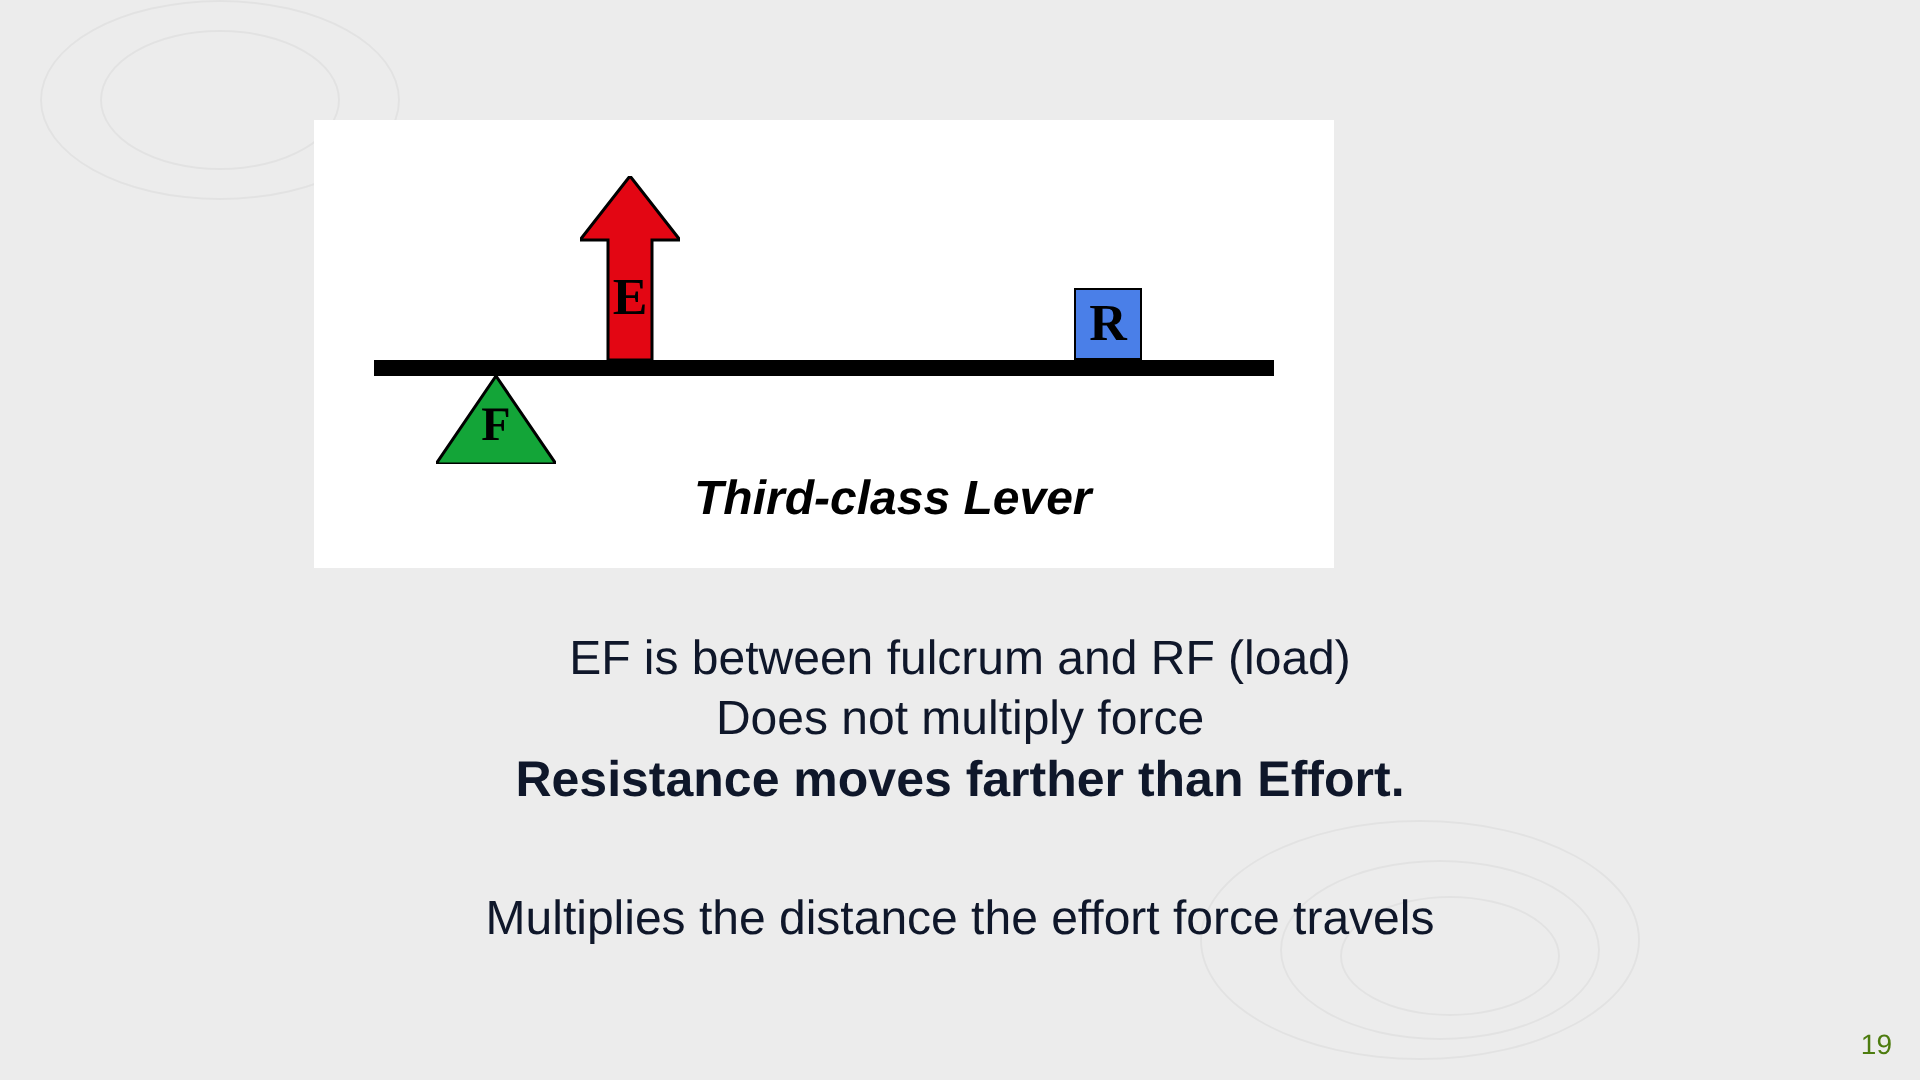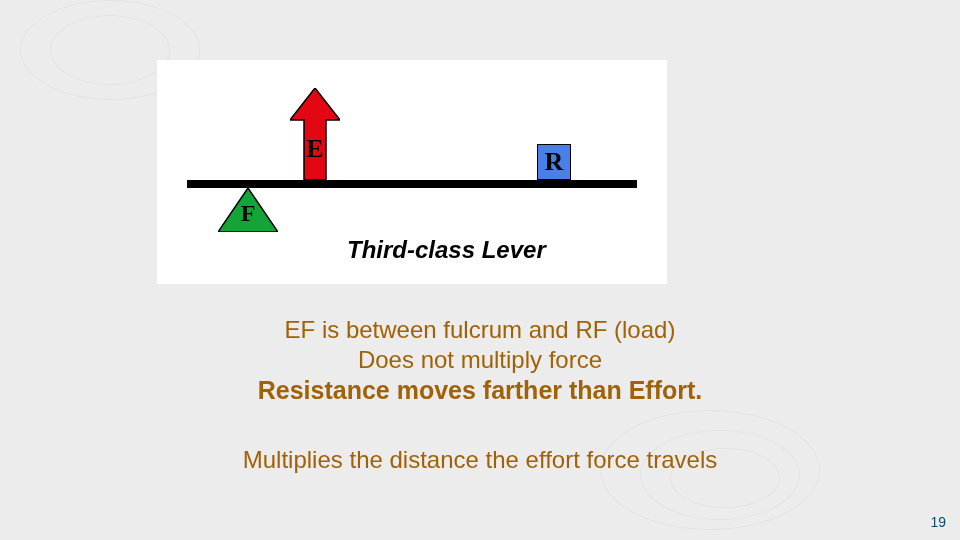--- a/index.html
+++ b/index.html
@@ -105,33 +105,33 @@
     font-size: 24px;
     color: #000;
     text-align: right;
   }
 
   .textblock {
     position: absolute;
     left: 0;
     width: 960px;
     text-align: center;
-    color: #a16207;
+    color: #0f172a;
   }
   .line1 { top: 316px; font-size: 24px; }
   .line2 { top: 346px; font-size: 24px; }
   .line3 { top: 376px; font-size: 25px; font-weight: bold; }
   .line4 { top: 446px; font-size: 24px; }
 
   .pagenum {
     position: absolute;
     right: 14px;
     bottom: 10px;
     font-size: 14px;
-    color: #0c4a6e;
+    color: #4d7c0f;
   }
 </style>
 </head>
 <body>
 
 <div class="ripple r1"></div>
 <div class="ripple r2"></div>
 <div class="ripple r3"></div>
 <div class="ripple r4"></div>
 <div class="ripple r5"></div>

